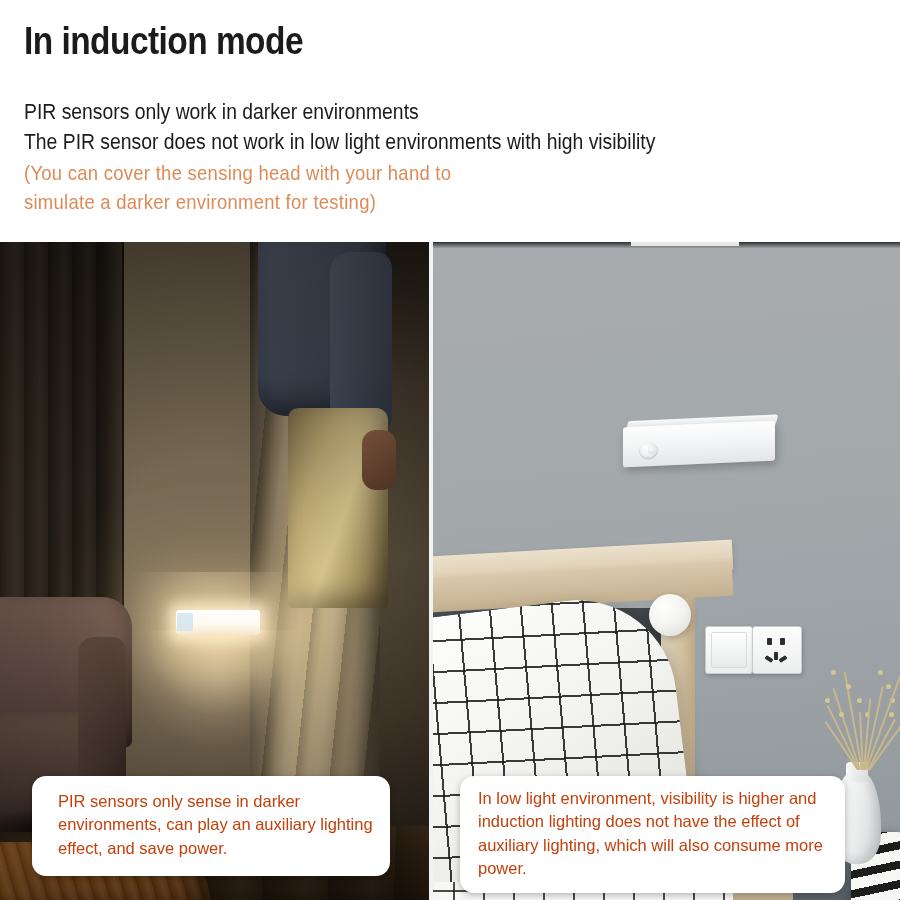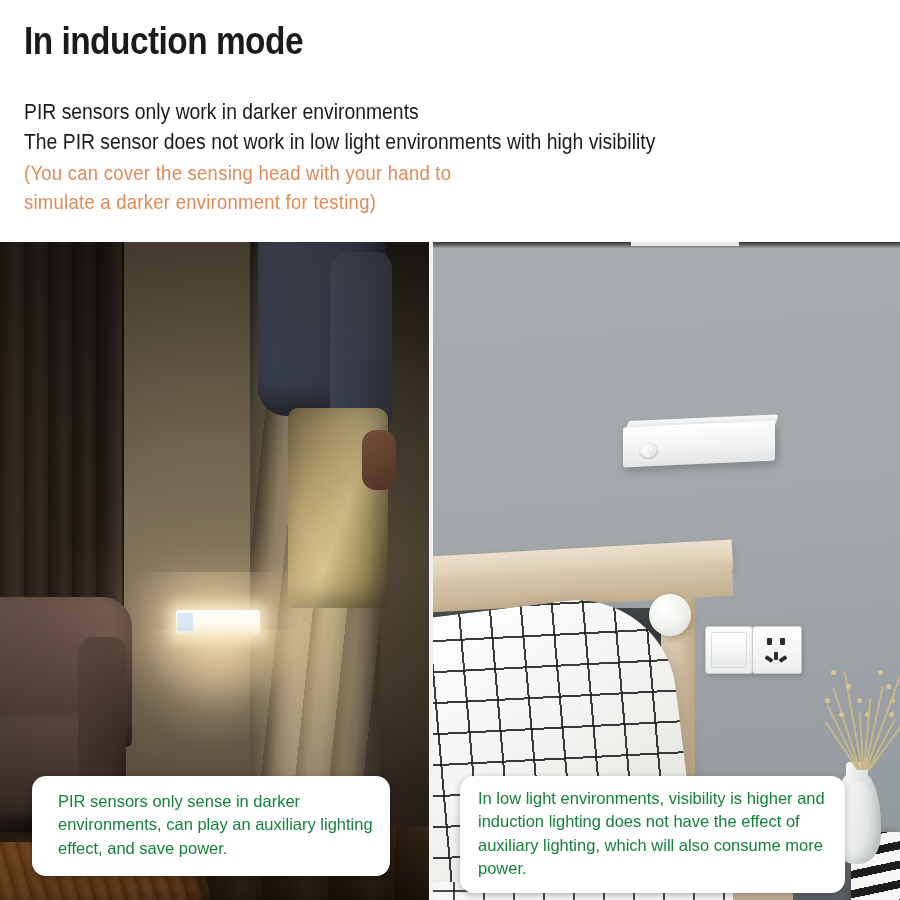--- a/index.html
+++ b/index.html
@@ -439,21 +439,21 @@
     left: 386px; top: 648px; width: 46px; height: 32px;
     background: linear-gradient(180deg, #7b848a, #666e73);
   }
 
   
   .caption {
     position: absolute;
     background: #ffffff;
     border-radius: 14px;
     box-shadow: 0 2px 7px rgba(0,0,0,0.28);
-    color: #15803d;
+    color: #c2410c;
     font-size: 16.5px;
     line-height: 1.42;
     z-index: 60;
   }
   .caption-left {
     left: 32px;
     top: 776px;
     width: 358px;
     padding: 14px 16px 16px 26px;
     box-sizing: border-box;
@@ -573,15 +573,15 @@
           <div class="stem" style="left: 434.8px; top: 456px; width: 1.5px; height: 72px; transform: rotate(36deg);"></div>
           <div class="bud" style="left: 392.479px; top: 456px;"></div>
         </div>
     </div>
 
     <div class="photo-gap"></div>
   </div>
 
   <div class="caption caption-left">PIR sensors only sense in darker environments, can play an auxiliary lighting effect, and save power.</div>
 
-  <div class="caption caption-right">In low light environments, visibility is higher and induction lighting does not have the effect of auxiliary lighting, which will also consume more power.</div>
+  <div class="caption caption-right">In low light environment, visibility is higher and induction lighting does not have the effect of auxiliary lighting, which will also consume more power.</div>
 
 </div>
 
 </body></html>

